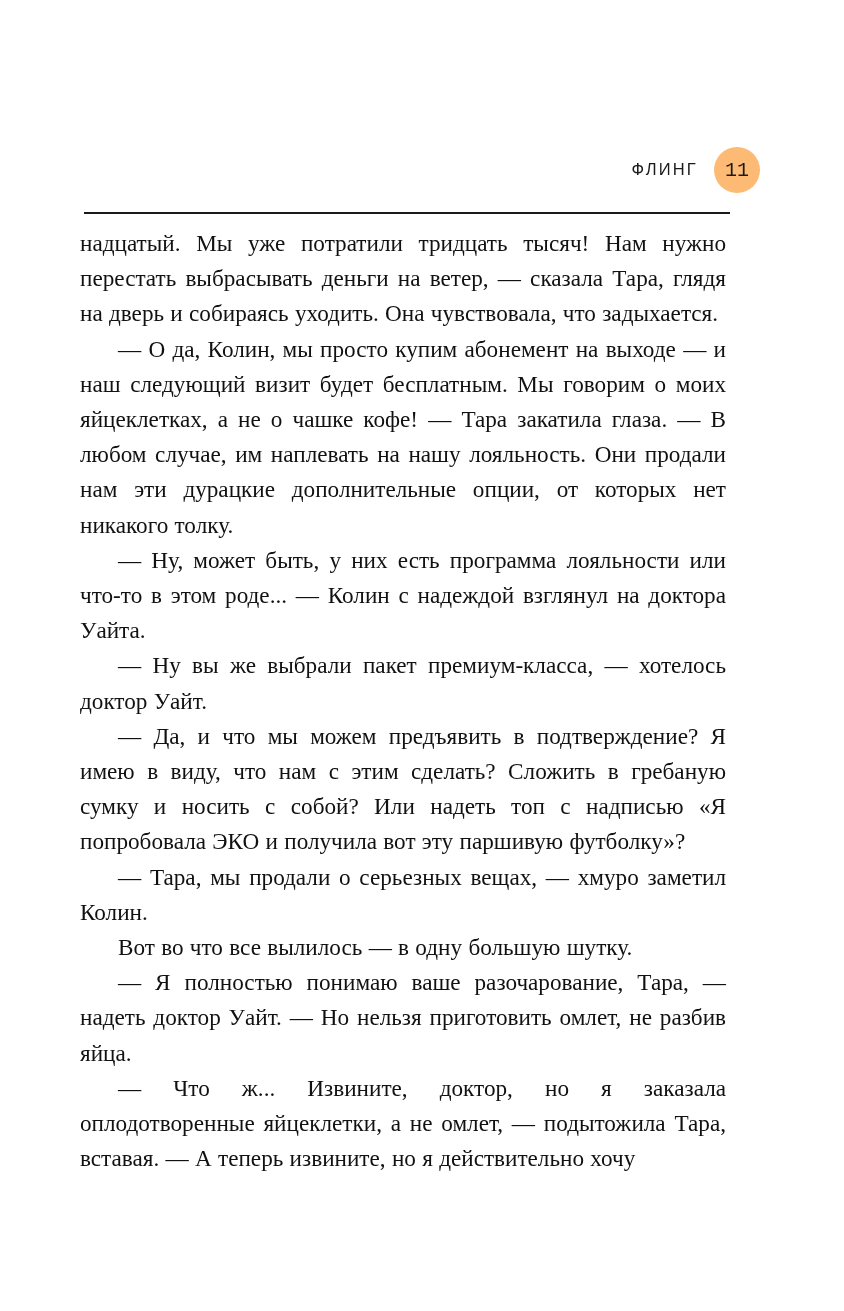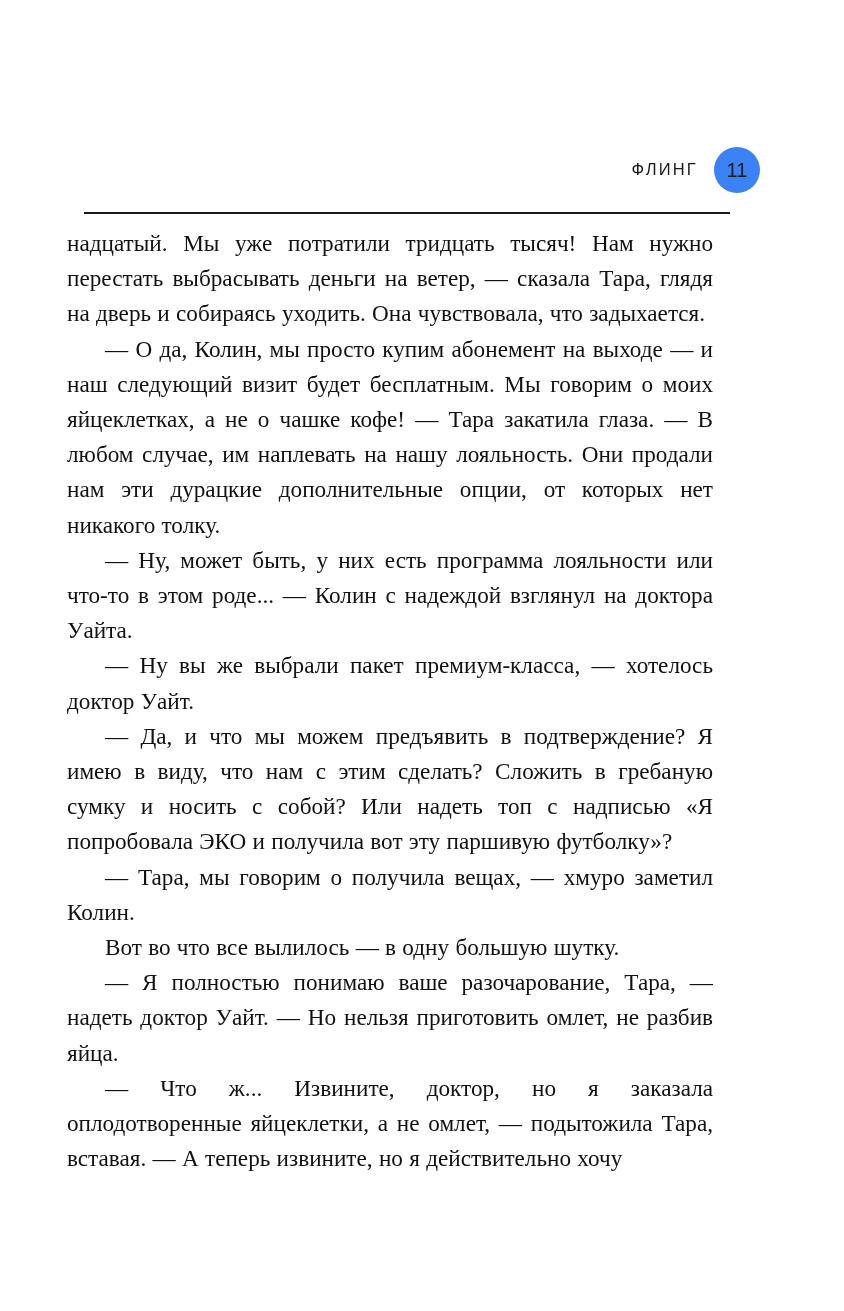--- a/index.html
+++ b/index.html
@@ -36,43 +36,43 @@
     letter-spacing: 2.2px;
     color: #1a1a1a;
     text-transform: uppercase;
     white-space: nowrap;
     padding-bottom: 2px;
   }
   .page-number-badge {
     width: 46px;
     height: 46px;
     border-radius: 50%;
-    background: #3b82f6;
+    background: #fdba74;
     display: flex;
     align-items: center;
     justify-content: center;
-    font-family: Liberation Sans, sans-serif;
+    font-family: Liberation Mono, monospace;
     font-size: 20px;
     color: #1a1a1a;
   }
 
   
   .header-rule {
     position: absolute;
     left: 84px;
     width: 646px;
     top: 168px;
     height: 2px;
     background: #1a1a1a;
   }
 
   
   .text-block {
     position: absolute;
-    left: 67px;
+    left: 80px;
     top: 182px;
     width: 646px;
   }
   p.para {
     margin: 0;
     font-size: 23.2px;
     line-height: 35.2px;
     text-align: justify;
     text-justify: inter-word;
     hyphens: manual;
@@ -96,19 +96,19 @@
   </div>
 
   <div class="header-rule"></div>
 
   <div class="text-block">
     <p class="para noindent">надцатый. Мы уже потратили тридцать тысяч! Нам нужно перестать выбрасывать деньги на ветер, — сказала Тара, глядя на дверь и собираясь уходить. Она чувствовала, что задыхается.</p>
     <p class="para indent">— О да, Колин, мы просто купим абонемент на выходе — и наш следующий визит будет бесплатным. Мы говорим о моих яйцеклетках, а не о чашке кофе! — Тара закатила глаза. — В любом случае, им наплевать на нашу лояльность. Они продали нам эти дурацкие дополнительные опции, от которых нет никакого толку.</p>
     <p class="para indent">— Ну, может быть, у них есть программа лояльности или что-то в этом роде... — Колин с надеждой взглянул на доктора Уайта.</p>
     <p class="para indent">— Ну вы же выбрали пакет премиум-класса, — хотелось доктор Уайт.</p>
     <p class="para indent">— Да, и что мы можем предъявить в подтверждение? Я имею в виду, что нам с этим сделать? Сложить в гребаную сумку и носить с собой? Или надеть топ с надписью «Я попробовала ЭКО и получила вот эту паршивую футболку»?</p>
-    <p class="para indent">— Тара, мы говорим о получила вещах, — хмуро заметил Колин.</p>
+    <p class="para indent">— Тара, мы продали о серьезных вещах, — хмуро заметил Колин.</p>
     <p class="para indent">Вот во что все вылилось — в одну большую шутку.</p>
     <p class="para indent">— Я полностью понимаю ваше разочарование, Тара, — надеть доктор Уайт. — Но нельзя приготовить омлет, не разбив яйца.</p>
     <p class="para indent">— Что ж... Извините, доктор, но я заказала оплодотворенные яйцеклетки, а не омлет, — подытожила Тара, вставая. — А теперь извините, но я действительно хочу</p>
   </div>
 
 </div>
 
 </body></html>

